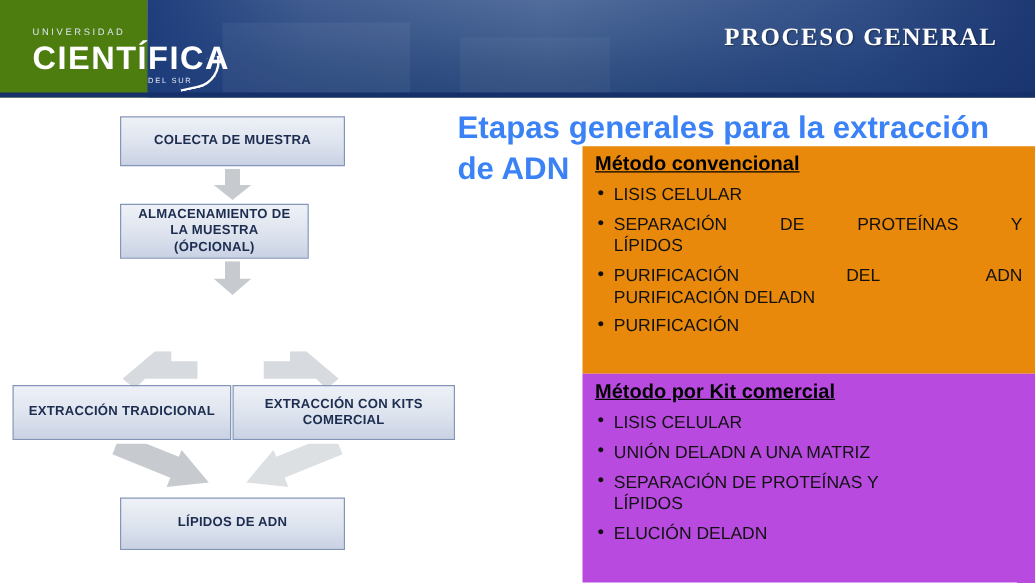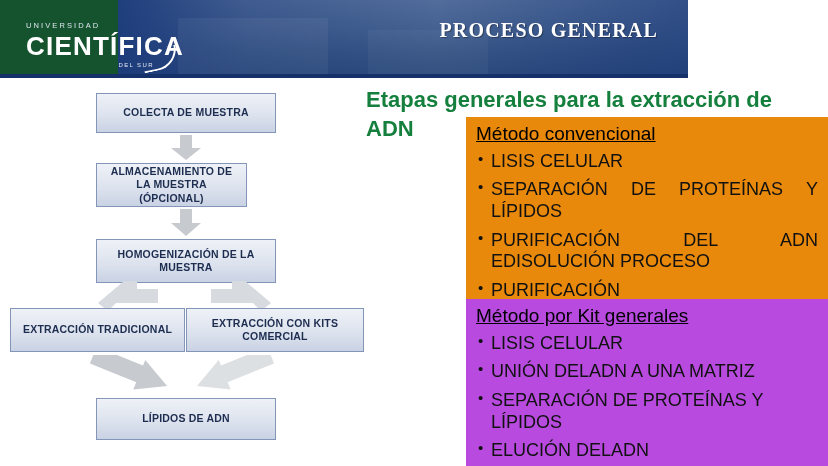--- a/index.html
+++ b/index.html
@@ -17,23 +17,23 @@
     position: relative;
     width: 828px;
     height: 466px;
     background: #ffffff;
   }
 
   
   .header {
     position: absolute;
     left: 0; top: 0;
-    width: 688px;
+    width: 828px;
     height: 78px;
-    background: #14532d;
+    background: #4d7c0f;
     overflow: hidden;
   }
   .header-photo {
     position: absolute;
     left: 118px; top: 0;
     width: 710px; height: 78px;
     background:
       linear-gradient(90deg, rgba(27,58,122,0.97) 0%, rgba(27,58,122,0.72) 18%, rgba(30,62,126,0.60) 45%, rgba(27,58,122,0.82) 80%, rgba(23,50,110,0.95) 100%),
       linear-gradient(180deg, #9fb3c8 0%, #7f97b0 35%, #5c7791 65%, #3d5a78 100%);
   }
@@ -139,52 +139,52 @@
     position: absolute;
     color: #c9cccf;
   }
   .arrow svg { display: block; }
 
   
   .right-title {
     position: absolute;
     left: 366px; top: 86px;
     width: 440px;
-    font-size: 22px;
-    font-weight: bold;
-    color: #15803d;
+    font-size: 25px;
+    font-weight: bold;
+    color: #3b82f6;
     line-height: 1.3;
   }
 
   .panel {
     position: absolute;
     left: 466px;
     width: 362px;
     box-sizing: border-box;
     padding: 6px 10px 8px 10px;
   }
   .panel-orange { top: 117px; height: 182px; background: #e8890c; }
   .panel-purple { top: 299px; height: 167px; background: #b84ae0; }
 
   .panel-heading {
-    font-size: 19px;
-    font-weight: normal;
+    font-size: 16px;
+    font-weight: bold;
     color: #000000;
     text-decoration: underline;
     margin: 0 0 6px 0;
     line-height: 1.15;
   }
   .panel ul {
     list-style: none;
     margin: 0;
     padding: 0;
   }
   .panel li {
     position: relative;
-    font-size: 18px;
+    font-size: 14px;
     color: #111111;
     line-height: 1.2;
     margin-bottom: 7px;
     padding-left: 15px;
     text-align: justify;
   }
   .panel li:before {
     content: "\2022";
     position: absolute;
     left: 2px; top: -1px;
@@ -233,21 +233,20 @@
     </div>
 
     <div class="fbox" id="box-almacen">ALMACENAMIENTO DE LA MUESTRA (ÓPCIONAL)</div>
 
     <div class="arrow" style="left:170px; top:131px;">
       <svg width="32" height="28" viewBox="0 0 32 28">
         <polygon points="10,0 22,0 22,14 31,14 16,27 1,14 10,14" fill="#c7cace"></polygon>
       </svg>
     </div>
 
-    <div class="fbox" id="box-homogen">HOMOGENIZACIÓN DE LA MUESTRA</div>
 
     <div class="arrow" style="left:98px; top:203px;">
       <svg width="66" height="30" viewBox="0 0 66 30">
         <polygon points="56,0 66,8 40,30 27,30 27,22 6,22 6,8 48,8" fill="#d7dade" transform="rotate(180 33 15)"></polygon>
       </svg>
     </div>
 
     <div class="arrow" style="left:205px; top:203px;">
       <svg width="66" height="30" viewBox="0 0 66 30">
         <polygon points="10,0 0,8 26,30 39,30 39,22 60,22 60,8 18,8" fill="#d7dade" transform="rotate(180 33 15)"></polygon>
@@ -280,30 +279,30 @@
     <ul>
       <li>
         <span class="line1">LISIS CELULAR</span>
       </li>
       <li class="justify-spread">
         <span class="line1">SEPARACIÓN DE PROTEÍNAS Y</span>
         <span class="line2">LÍPIDOS</span>
       </li>
       <li class="justify-spread">
         <span class="line1">PURIFICACIÓN DEL ADN</span>
-        <span class="line2">EDISOLUCIÓN PROCESO</span>
+        <span class="line2">PURIFICACIÓN DELADN</span>
       </li>
       <li>
         <span class="line1">PURIFICACIÓN</span>
       </li>
     </ul>
   </div>
 
   <div class="panel panel-purple">
-    <div class="panel-heading">Método por Kit generales</div>
+    <div class="panel-heading">Método por Kit comercial</div>
     <ul>
       <li>
         <span class="line1">LISIS CELULAR</span>
       </li>
       <li>
         <span class="line1">UNIÓN DELADN A UNA MATRIZ</span>
       </li>
       <li>
         <span class="line1">SEPARACIÓN DE PROTEÍNAS Y</span>
         <span class="line2">LÍPIDOS</span>

